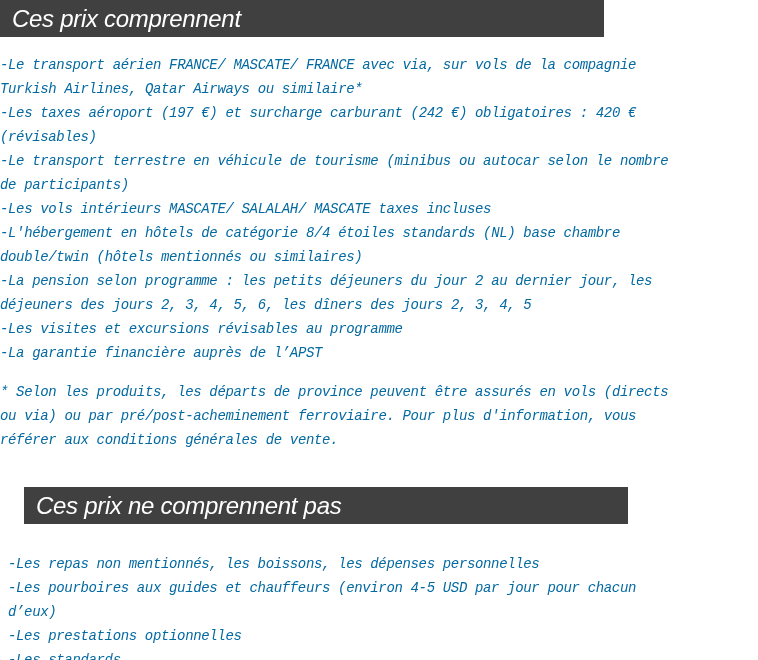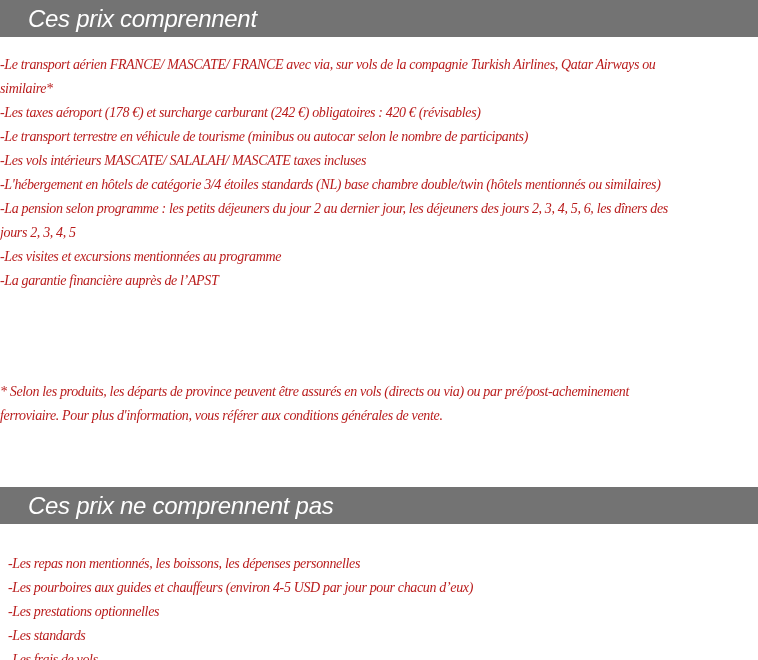--- a/index.html
+++ b/index.html
@@ -10,71 +10,71 @@
     body {
       width: 758px;
       height: 660px;
       overflow: hidden;
       position: relative;
       font-family: "Liberation Sans", sans-serif;
     }
     .section-header {
       position: absolute;
       left: 0;
-      width: 758px;
+      width: 604px;
       height: 37px;
-      background: #737373;
+      background: #404040;
       color: #ffffff;
       box-sizing: border-box;
-      padding-left: 28px;
+      padding-left: 12px;
     }
     .section-header h2 {
       margin: 0;
       font-family: "Liberation Sans", sans-serif;
       font-style: italic;
       font-weight: normal;
       font-size: 24px;
       line-height: 37px;
       letter-spacing: -0.3px;
     }
     .text-block {
       position: absolute;
       left: 0;
       width: 670px;
-      font-family: Liberation Serif, serif;
+      font-family: Liberation Mono, monospace;
       font-style: italic;
       font-size: 14px;
-      color: #b91c1c;
+      color: #0369a1;
       line-height: 24px;
       letter-spacing: -0.35px;
     }
     .text-block p {
       margin: 0;
     }
     #header-1 { top: 0; }
     #list-1 { top: 53px; }
     #footnote { top: 380px; }
-    #header-2 { top: 487px; }
+    #header-2 { top: 487px; margin-left: 24px; }
     #list-2 { top: 552px; padding-left: 8px; }
   </style>
 </head>
 <body>
 
 <div class="section-header" id="header-1">
   <h2>Ces prix comprennent</h2>
 </div>
 
 <div class="text-block" id="list-1">
   <p>-Le transport aérien FRANCE/ MASCATE/ FRANCE avec via, sur vols de la compagnie Turkish Airlines, Qatar Airways ou similaire*</p>
-  <p>-Les taxes aéroport (178 €) et surcharge carburant (242 €) obligatoires : 420 € (révisables)</p>
+  <p>-Les taxes aéroport (197 €) et surcharge carburant (242 €) obligatoires : 420 € (révisables)</p>
   <p>-Le transport terrestre en véhicule de tourisme (minibus ou autocar selon le nombre de participants)</p>
   <p>-Les vols intérieurs MASCATE/ SALALAH/ MASCATE taxes incluses</p>
-  <p>-L'hébergement en hôtels de catégorie 3/4 étoiles standards (NL) base chambre double/twin (hôtels mentionnés ou similaires)</p>
+  <p>-L'hébergement en hôtels de catégorie 8/4 étoiles standards (NL) base chambre double/twin (hôtels mentionnés ou similaires)</p>
   <p>-La pension selon programme : les petits déjeuners du jour 2 au dernier jour, les déjeuners des jours 2, 3, 4, 5, 6, les dîners des jours 2, 3, 4, 5</p>
-  <p>-Les visites et excursions mentionnées au programme</p>
+  <p>-Les visites et excursions révisables au programme</p>
   <p>-La garantie financière auprès de l’APST</p>
 </div>
 
 <div class="text-block" id="footnote">
   <p>* Selon les produits, les départs de province peuvent être assurés en vols (directs ou via) ou par pré/post-acheminement ferroviaire. Pour plus d'information, vous référer aux conditions générales de vente.</p>
 </div>
 
 <div class="section-header" id="header-2">
   <h2>Ces prix ne comprennent pas</h2>
 </div>

